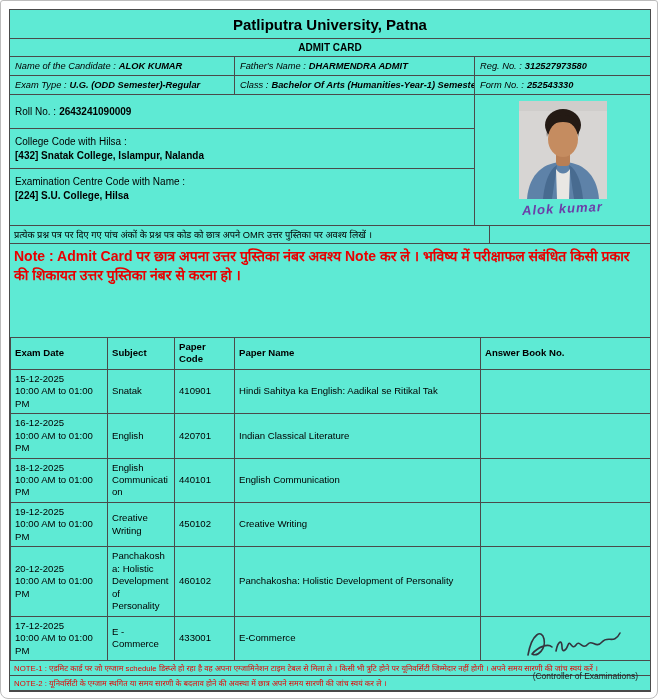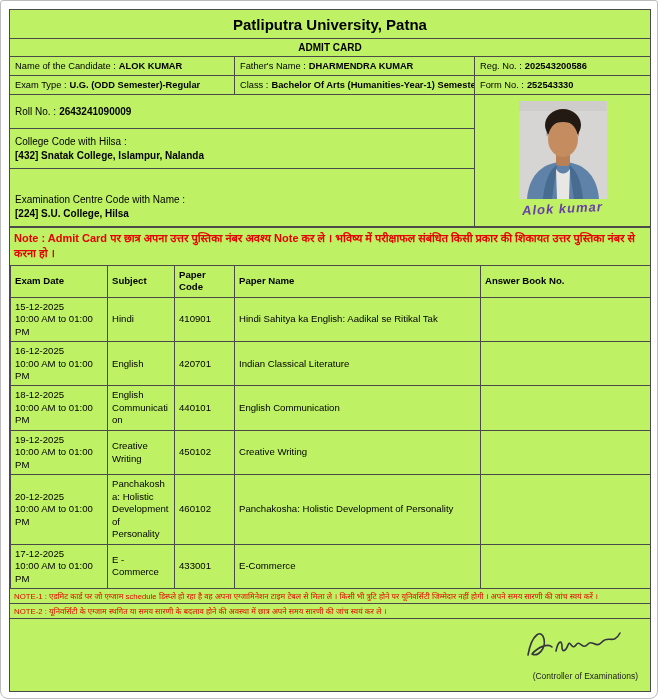--- a/index.html
+++ b/index.html
@@ -5,54 +5,54 @@
   html,body { margin:0; padding:0; background:#ffffff; }
   body {
     width:658px; height:699px; position:relative;
     font-family:"Liberation Sans","DejaVu Sans",sans-serif;
     color:#000;
   }
   .viewport { position:absolute; inset:0; border:1px solid #bcbcbc; border-radius:3px 3px 8px 8px; box-sizing:border-box; }
   .page {
     position:absolute; left:8px; top:8px; width:640px; height:681px;
     border:1px solid #4a4a4a; box-sizing:content-box; overflow:hidden;
-    display:flex; flex-direction:column; background:#bef264;
+    display:flex; flex-direction:column; background:#5eead4;
   }
   .title { text-align:center; font-weight:bold; font-size:15px; padding:6px 0 5px; border-bottom:1px solid #4a4a4a; }
   .subtitle { text-align:center; font-weight:bold; font-size:10px; padding:3px 0; border-bottom:1px solid #4a4a4a; }
 
   .grid3 { display:grid; grid-template-columns:225px 240px 175px; }
   .grid3 .cell {
     border-right:1px solid #4a4a4a; border-bottom:1px solid #4a4a4a;
-    padding:4px 5px; font-size:9.3px; white-space:nowrap; overflow:hidden;
+    padding:4px 5px; font-size:9.3px; white-space:nowrap; overflow:hidden;font-style:italic;
   }
   .grid3 .cell:last-child { border-right:none; }
   .val { font-weight:bold; margin-left:3px; }
 
   .mid { display:flex; border-bottom:1px solid #4a4a4a; min-height:130px; }
   .mid-left { width:465px; border-right:1px solid #4a4a4a; box-sizing:border-box; display:flex; flex-direction:column;justify-content:flex-end; }
   .roll-row { padding:11px 5px; font-size:10px; border-bottom:1px solid #4a4a4a; }
   .two-line-row { padding:7px 5px; font-size:10px; border-bottom:1px solid #4a4a4a; }
-  .two-line-row:last-child { border-bottom:none; flex:1;margin-top:18px; }
+  .two-line-row:last-child { border-bottom:none; flex:1; }
   .two-line-row .line2 { font-weight:bold; margin-top:3px; }
   .photo-cell { flex:1; display:flex; flex-direction:column; align-items:center; padding-top:6px; }
   .photo-frame { width:88px; height:98px; display:block; }
   .photo-sign {
     margin-top:2px; font-size:13px; font-style:italic; font-weight:bold;
     color:#6b3fa8; transform:rotate(-3deg); letter-spacing:1px;
   }
 
   .omr-row { display:flex; border-bottom:1px solid #4a4a4a; }
   .omr-left { width:480px; border-right:1px solid #4a4a4a; box-sizing:border-box; padding:2px 4px; font-size:9.3px; }
   .omr-right { flex:1; }
   .red-note {
-    color:#e80000; font-weight:bold; font-size:11px; padding:3px 4px 4px; line-height:1.35;
-  }
-
-  table.exam { width:640px; border-collapse:collapse; table-layout:fixed; font-size:9.6px; }
+    color:#e80000; font-weight:bold; font-size:14px; padding:3px 4px 4px; line-height:1.35;
+  }
+
+  table.exam { width:640px; border-collapse:collapse; table-layout:fixed; font-size:9.6px;margin-top:48px; }
   table.exam th, table.exam td {
     border:1px solid #4a4a4a; padding:3px 4px; text-align:left; vertical-align:middle;
     line-height:1.3; overflow:hidden; word-wrap:break-word;
   }
   table.exam th { font-weight:bold; }
   col.c-date  { width:97px; }
   col.c-subj  { width:67px; }
   col.c-code  { width:60px; }
   col.c-paper { width:246px; }
   col.c-ans   { width:170px; }
@@ -72,24 +72,24 @@
 <div class="page">
 
   <div class="title">Patliputra University, Patna</div>
   <div class="subtitle">ADMIT CARD</div>
 
   <div class="grid3">
     <div class="cell">
       <span>Name of the Candidate :</span><span class="val">ALOK KUMAR</span>
     </div>
     <div class="cell">
-      <span>Father's Name :</span><span class="val">DHARMENDRA KUMAR</span>
-    </div>
-    <div class="cell">
-      <span>Reg. No. :</span><span class="val">202543200586</span>
+      <span>Father's Name :</span><span class="val">DHARMENDRA ADMIT</span>
+    </div>
+    <div class="cell">
+      <span>Reg. No. :</span><span class="val">312527973580</span>
     </div>
   </div>
 
   <div class="grid3">
     <div class="cell">
       <span>Exam Type :</span><span class="val">U.G. (ODD Semester)-Regular</span>
     </div>
     <div class="cell">
       <span>Class :</span><span class="val">Bachelor Of Arts (Humanities-Year-1) Semester-I</span>
     </div>
@@ -123,20 +123,21 @@
         <rect x="37" y="50" width="14" height="15" rx="4" fill="#b97f55"></rect>
         <ellipse cx="44" cy="24" rx="18" ry="16" fill="#241a14"></ellipse>
         <ellipse cx="44" cy="38" rx="15" ry="18" fill="#c58c60"></ellipse>
         <path d="M28,36 C27,20 34,14 44,14 C54,14 61,20 60,36 C59,25 53,21 44,21 C35,21 29,25 28,36 Z" fill="#241a14"></path>
       </svg>
       <div class="photo-sign">Alok kumar</div>
     </div>
   </div>
 
   <div class="omr-row">
+    <div class="omr-left">प्रत्येक प्रश्न पत्र पर दिए गए पांच अंकों के प्रश्न पत्र कोड को छात्र अपने OMR उत्तर पुस्तिका पर अवश्य लिखें ।</div>
     <div class="omr-right"></div>
   </div>
 
   <div class="red-note">Note : Admit Card पर छात्र अपना उत्तर पुस्तिका नंबर अवश्य Note कर ले । भविष्य में परीक्षाफल संबंधित किसी प्रकार की शिकायत उत्तर पुस्तिका नंबर से करना हो ।</div>
 
   <table class="exam">
     <colgroup>
           <col class="c-date">
           <col class="c-subj">
           <col class="c-code">
@@ -151,21 +152,21 @@
         <th>Paper Name</th>
         <th>Answer Book No.</th>
       </tr>
     </thead>
     <tbody>
       <tr>
         <td>
               <div>15-12-2025</div>
               <div>10:00 AM to 01:00 PM</div>
             </td>
-        <td>Hindi</td>
+        <td>Snatak</td>
         <td>410901</td>
         <td>Hindi Sahitya ka English: Aadikal se Ritikal Tak</td>
         <td></td>
       </tr>
       <tr>
         <td>
               <div>16-12-2025</div>
               <div>10:00 AM to 01:00 PM</div>
             </td>
         <td>English</td>

